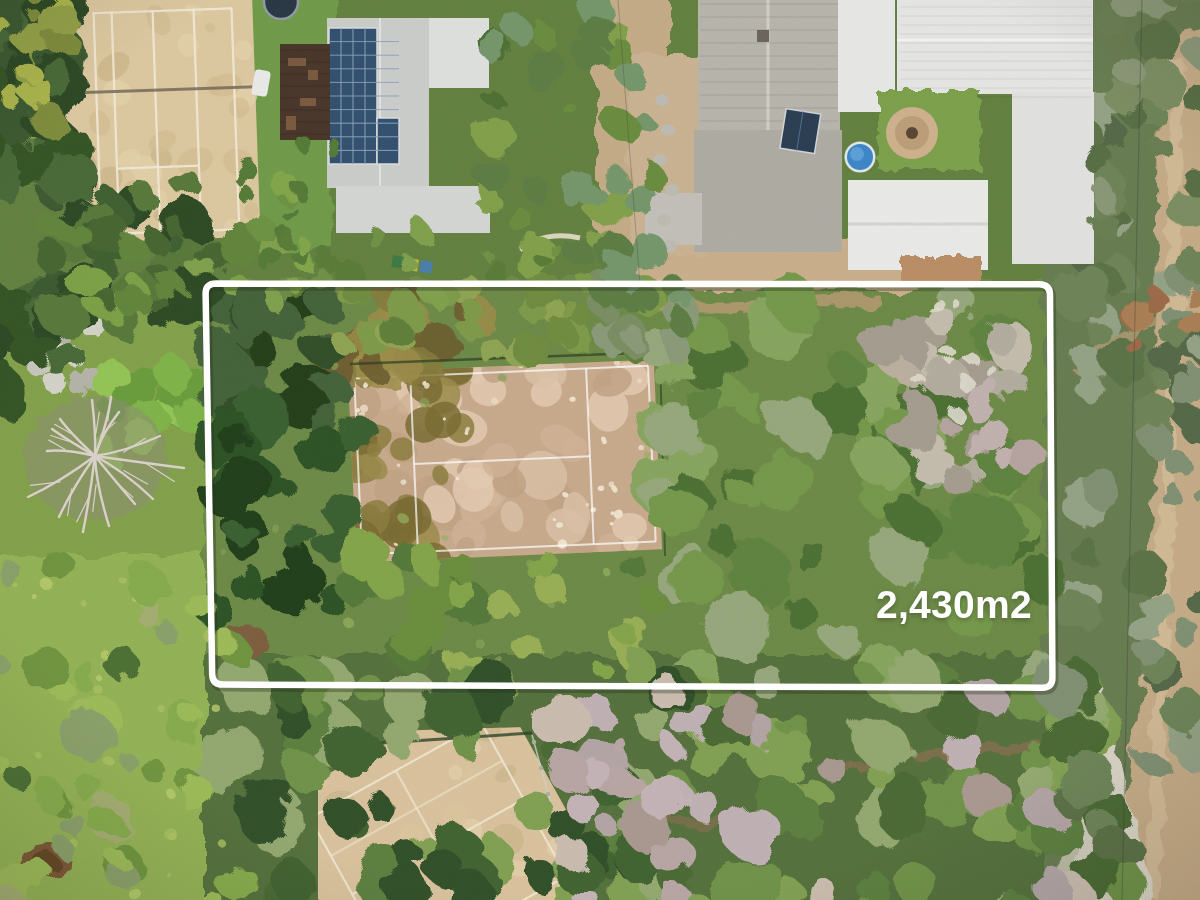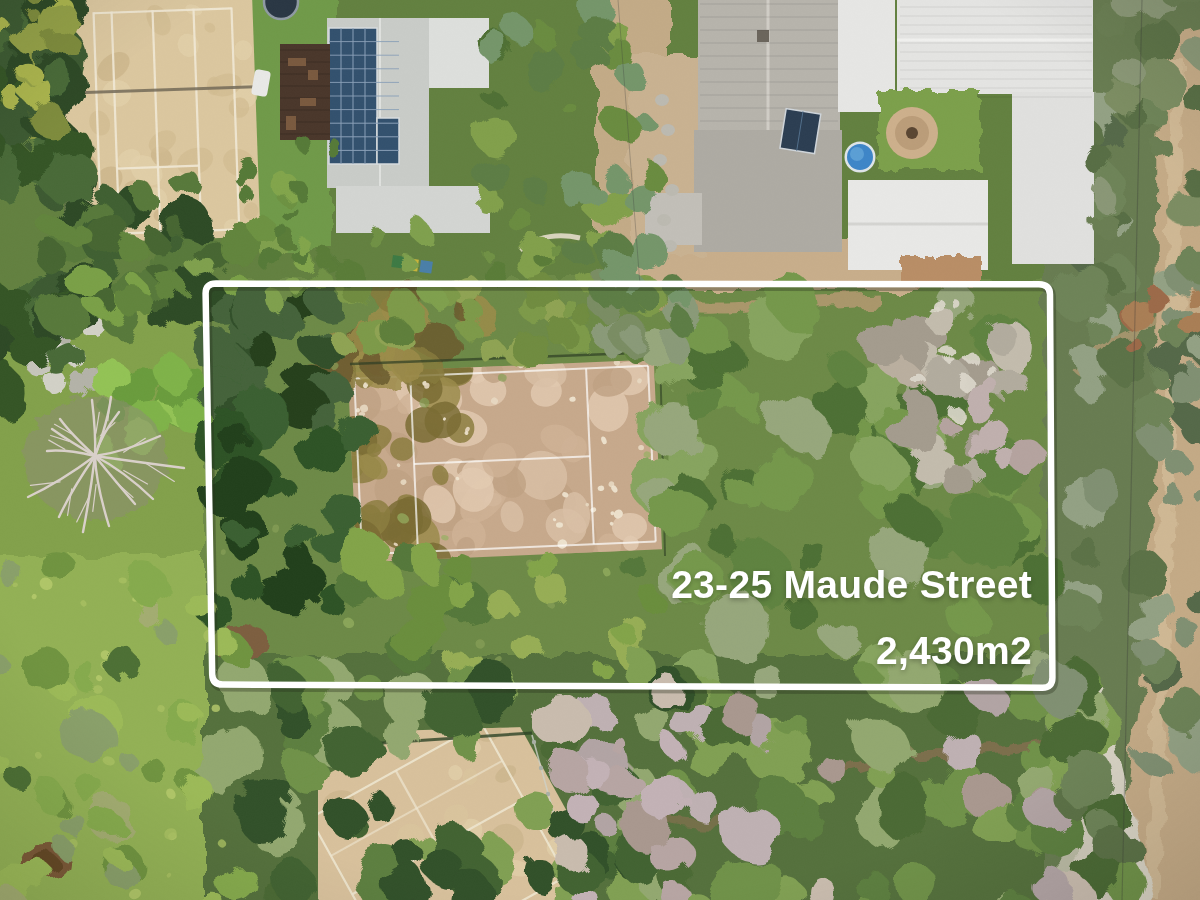--- a/index.html
+++ b/index.html
@@ -1206,16 +1206,15 @@
       <rect x="0" y="0" width="1200" height="900" filter="url(#grain)" opacity="0.06"></rect>
       <rect x="0" y="0" width="1200" height="900" fill="url(#vig)"></rect>
     </svg>
 
   <svg id="overlay" width="1200" height="900" viewBox="0 0 1200 900">
       <path d="M 216,283.6 L 1039,284.3 Q 1049.8,284.4 1050,294.4 L 1052.4,677.6 Q 1052.5,687.8 1042.3,687.7 L 222.6,684.6 Q 212.4,684.5 212.2,674.4 L 205.6,293.6 Q 205.4,283.6 216,283.6 Z" fill="none" stroke="rgba(40,50,30,.35)" stroke-width="9" transform="translate(1.5 2.5)"></path>
       <path d="M 216,283.6 L 1039,284.3 Q 1049.8,284.4 1050,294.4 L 1052.4,677.6 Q 1052.5,687.8 1042.3,687.7 L 222.6,684.6 Q 212.4,684.5 212.2,674.4 L 205.6,293.6 Q 205.4,283.6 216,283.6 Z" fill="none" stroke="#ffffff" stroke-width="6.5" stroke-linejoin="round"></path>
     </svg>
 
   <div class="labels" style="color: rgb(255, 255, 255);">
-    <div class="line1">23-25 Maude Street</div>
     <div class="line2">2,430m2</div>
   </div>
 </div>
 
 </body></html>

